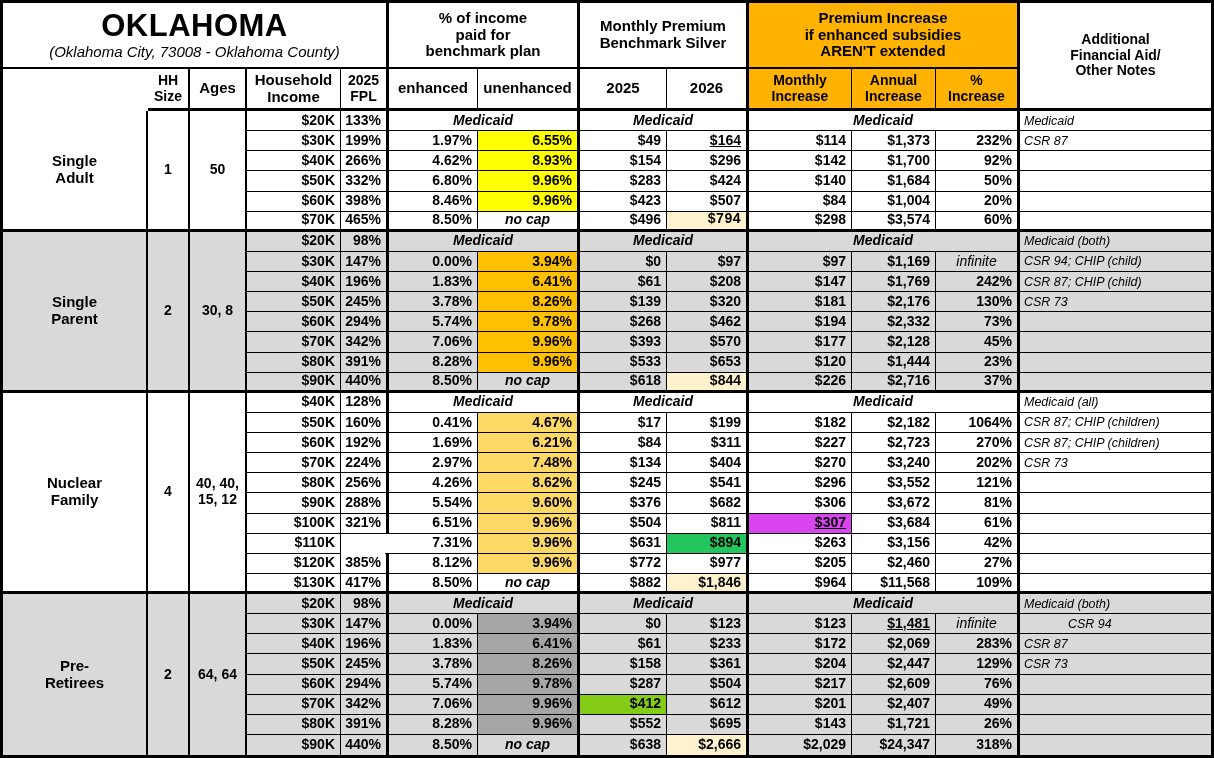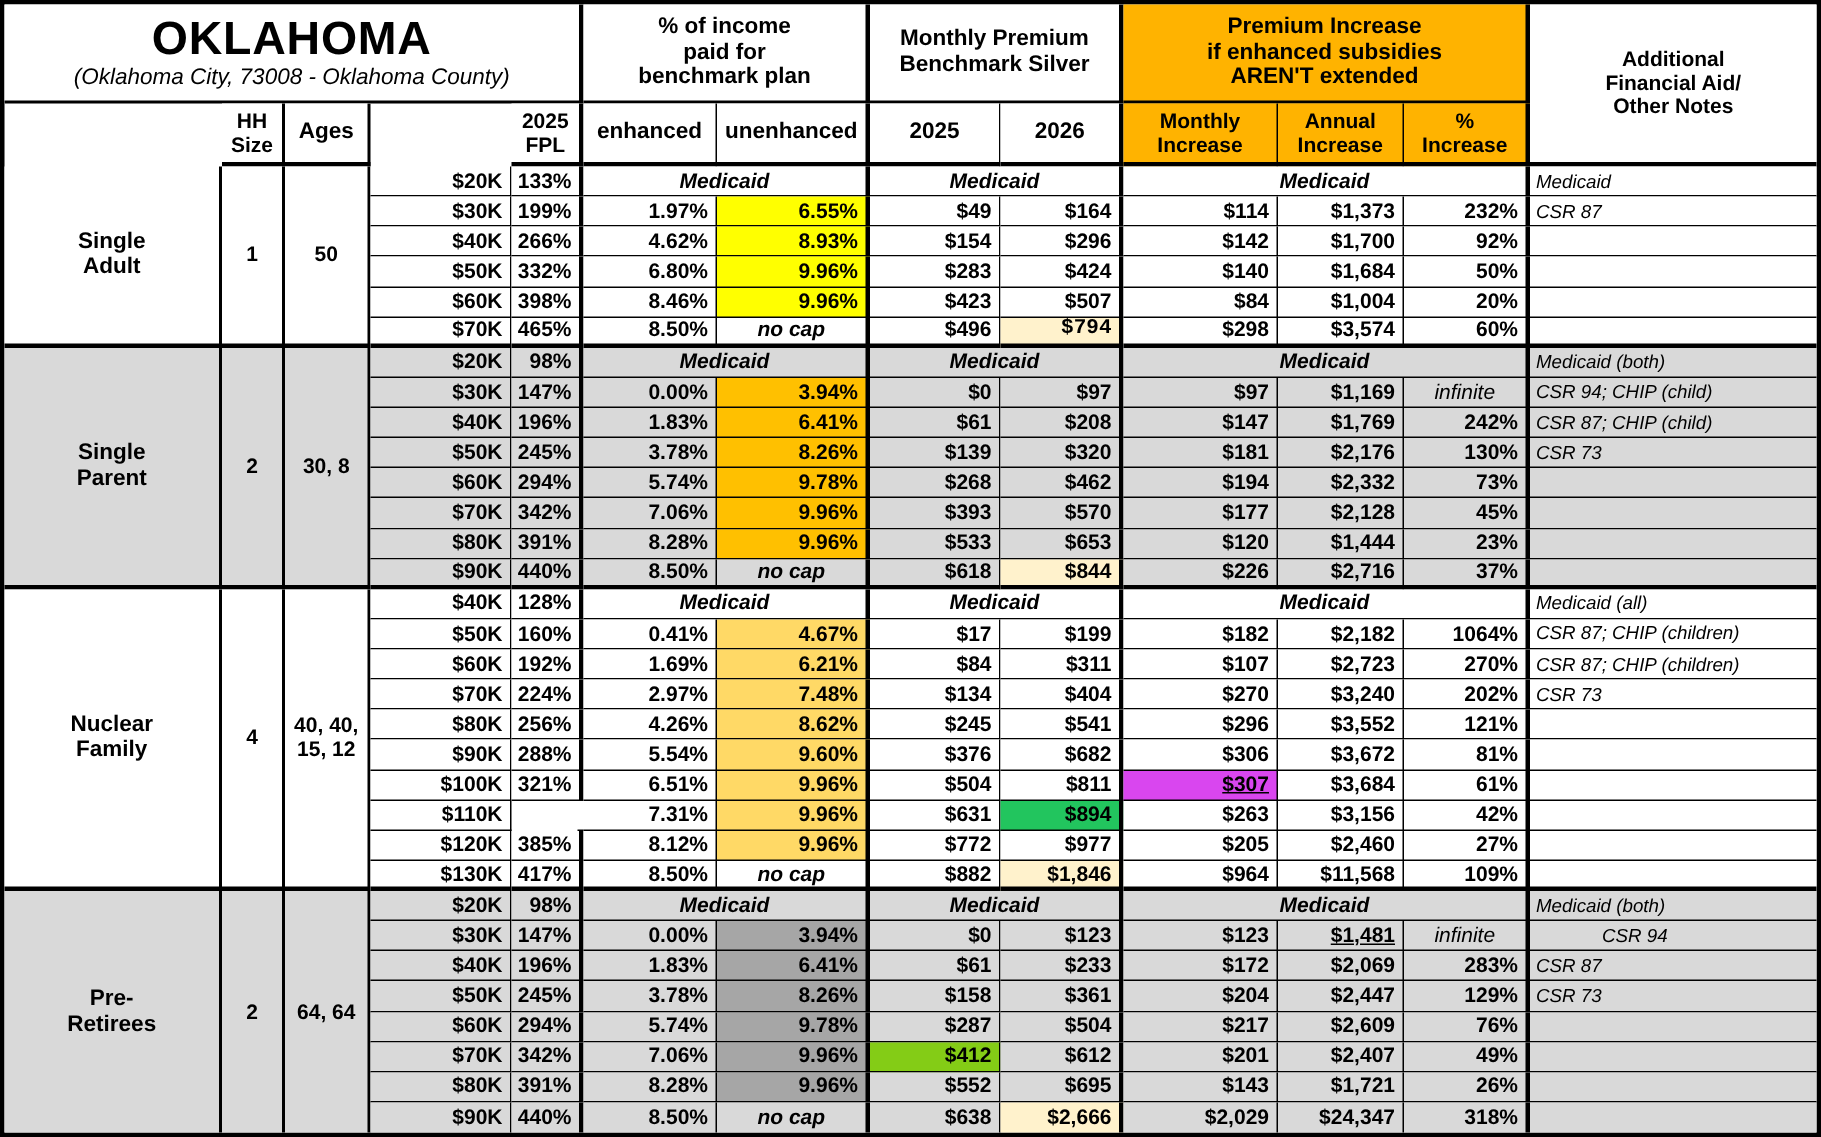--- a/index.html
+++ b/index.html
@@ -57,20 +57,22 @@
   <div class="c hdr pre vg h2" style="grid-area: 1 / 10 / auto / span 3; background: rgb(255, 179, 0);">Premium Increase
 if enhanced subsidies
 AREN'T extended</div>
   <div class="c hdr2 pre vn hg" style="grid-column:13;grid-row:1 / span 2">Additional
 Financial Aid/
 Other Notes</div>
 
   <div class="c hdr2 pre v2 hg" style="grid-column:2;grid-row:2">HH
 Size</div>
   <div class="c hdr v2 hg" style="grid-column:3;grid-row:2">Ages</div>
+  <div class="c hdr pre hg" style="grid-column:4;grid-row:2">Household
+Income</div>
   <div class="c hdr2 pre vg hg" style="grid-column:5;grid-row:2">2025
 FPL</div>
   <div class="c hdr hg" style="grid-column:6;grid-row:2">enhanced</div>
   <div class="c hdr vg hg" style="grid-column:7;grid-row:2">unenhanced</div>
   <div class="c hdr hg" style="grid-column:8;grid-row:2">2025</div>
   <div class="c hdr vg hg" style="grid-column:9;grid-row:2">2026</div>
   <div class="c hdr2 pre hg" style="grid-area: 2 / 10; background: rgb(255, 179, 0);">Monthly
 Increase</div>
   <div class="c hdr2 pre hg" style="grid-area: 2 / 11; background: rgb(255, 179, 0);">Annual
 Increase</div>
@@ -85,21 +87,21 @@
     <div class="c ar vg " style="grid-area: 3 / 5; background: rgb(255, 255, 255);">133%</div>
     <div class="c ac it vg " style="grid-area: 3 / 6 / auto / span 2; background: rgb(255, 255, 255);">Medicaid</div>
     <div class="c ac it vg " style="grid-area: 3 / 8 / auto / span 2; background: rgb(255, 255, 255);">Medicaid</div>
     <div class="c ac it vg " style="grid-area: 3 / 10 / auto / span 3; background: rgb(255, 255, 255);">Medicaid</div>
     <div class="c al note vn " style="grid-area: 3 / 13; background: rgb(255, 255, 255);">Medicaid</div>
     <div class="c ar " style="grid-area: 4 / 4; background: rgb(255, 255, 255);">$30K</div>
     <div class="c ar vg " style="grid-area: 4 / 5; background: rgb(255, 255, 255);">199%</div>
     <div class="c ar " style="grid-area: 4 / 6; background: rgb(255, 255, 255);">1.97%</div>
     <div class="c ar vg " style="grid-area: 4 / 7; background: rgb(255, 255, 0);">6.55%</div>
     <div class="c ar " style="grid-area: 4 / 8; background: rgb(255, 255, 255);">$49</div>
-    <div class="c ar vg " style="grid-area: 4 / 9; background: rgb(255, 255, 255);">$164</div>
+    <div class="c ar vg " style="grid-area: 4 / 9; background: rgb(255, 255, 255); text-decoration: underline;">$164</div>
     <div class="c ar " style="grid-area: 4 / 10; background: rgb(255, 255, 255);">$114</div>
     <div class="c ar " style="grid-area: 4 / 11; background: rgb(255, 255, 255);">$1,373</div>
     <div class="c ar vg " style="grid-area: 4 / 12; background: rgb(255, 255, 255);">232%</div>
     <div class="c al note vn " style="grid-area: 4 / 13; background: rgb(255, 255, 255);">CSR 87</div>
     <div class="c ar " style="grid-area: 5 / 4; background: rgb(255, 255, 255);">$40K</div>
     <div class="c ar vg " style="grid-area: 5 / 5; background: rgb(255, 255, 255);">266%</div>
     <div class="c ar " style="grid-area: 5 / 6; background: rgb(255, 255, 255);">4.62%</div>
     <div class="c ar vg " style="grid-area: 5 / 7; background: rgb(255, 255, 0);">8.93%</div>
     <div class="c ar " style="grid-area: 5 / 8; background: rgb(255, 255, 255);">$154</div>
     <div class="c ar vg " style="grid-area: 5 / 9; background: rgb(255, 255, 255);">$296</div>
@@ -237,21 +239,21 @@
     <div class="c ar " style="grid-area: 18 / 10; background: rgb(255, 255, 255);">$182</div>
     <div class="c ar " style="grid-area: 18 / 11; background: rgb(255, 255, 255);">$2,182</div>
     <div class="c ar vg " style="grid-area: 18 / 12; background: rgb(255, 255, 255);">1064%</div>
     <div class="c al note vn " style="grid-area: 18 / 13; background: rgb(255, 255, 255);">CSR 87; CHIP (children)</div>
     <div class="c ar " style="grid-area: 19 / 4; background: rgb(255, 255, 255);">$60K</div>
     <div class="c ar vg " style="grid-area: 19 / 5; background: rgb(255, 255, 255);">192%</div>
     <div class="c ar " style="grid-area: 19 / 6; background: rgb(255, 255, 255);">1.69%</div>
     <div class="c ar vg " style="grid-area: 19 / 7; background: rgb(255, 217, 102);">6.21%</div>
     <div class="c ar " style="grid-area: 19 / 8; background: rgb(255, 255, 255);">$84</div>
     <div class="c ar vg " style="grid-area: 19 / 9; background: rgb(255, 255, 255);">$311</div>
-    <div class="c ar " style="grid-area: 19 / 10; background: rgb(255, 255, 255);">$107</div>
+    <div class="c ar " style="grid-area: 19 / 10; background: rgb(255, 255, 255);">$227</div>
     <div class="c ar " style="grid-area: 19 / 11; background: rgb(255, 255, 255);">$2,723</div>
     <div class="c ar vg " style="grid-area: 19 / 12; background: rgb(255, 255, 255);">270%</div>
     <div class="c al note vn " style="grid-area: 19 / 13; background: rgb(255, 255, 255);">CSR 87; CHIP (children)</div>
     <div class="c ar " style="grid-area: 20 / 4; background: rgb(255, 255, 255);">$70K</div>
     <div class="c ar vg " style="grid-area: 20 / 5; background: rgb(255, 255, 255);">224%</div>
     <div class="c ar " style="grid-area: 20 / 6; background: rgb(255, 255, 255);">2.97%</div>
     <div class="c ar vg " style="grid-area: 20 / 7; background: rgb(255, 217, 102);">7.48%</div>
     <div class="c ar " style="grid-area: 20 / 8; background: rgb(255, 255, 255);">$134</div>
     <div class="c ar vg " style="grid-area: 20 / 9; background: rgb(255, 255, 255);">$404</div>
     <div class="c ar " style="grid-area: 20 / 10; background: rgb(255, 255, 255);">$270</div>

